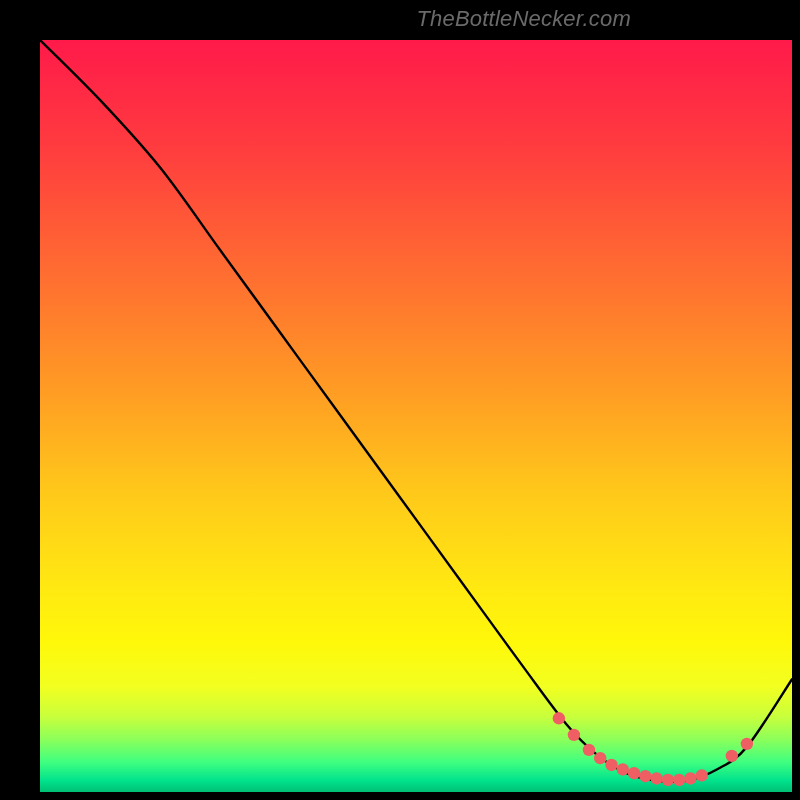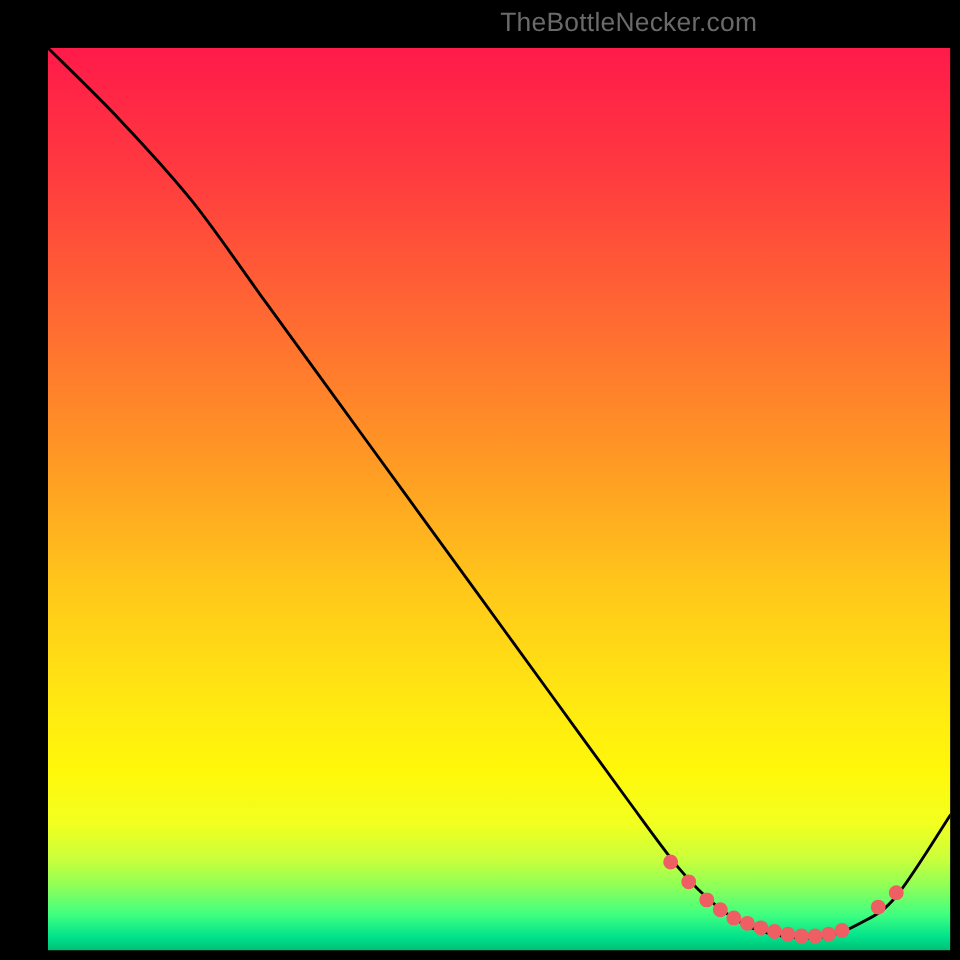--- a/index.html
+++ b/index.html
@@ -9,20 +9,21 @@
     width: 800px;
     height: 800px;
     overflow: hidden;
     font-family: Arial, Helvetica, sans-serif;
   }
   .frame {
     position: relative;
     width: 643px;
     height: 800px;
     background: #000;
+    font-style: italic;
   }
   .watermark {
     position: absolute;
     top: 6px;
     right: 12px;
     color: #6a6a6a;
     font-size: 22px;
     font-weight: 500;
     letter-spacing: 0.2px;
     z-index: 10;

